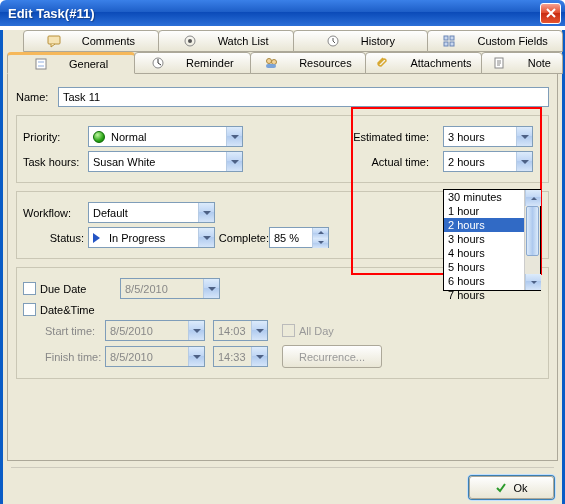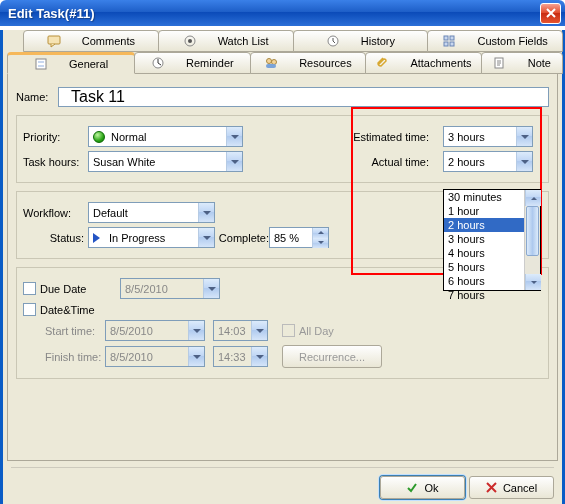--- a/index.html
+++ b/index.html
@@ -82,22 +82,22 @@
   .panel {
     border:1px solid #cac7b5;
     background:#ecead9;
     padding:6px 6px;
     margin:8px 0;
   }
   .txt {
     border:1px solid #7f9db9;
     background:#fff;
     height:20px;
-    padding:2px 12px;
-    font-size:16px;
+    padding:2px 4px;
+    font-size:11px;
     font-family:inherit;
   }
   .combo {
     position:relative;
     display:flex;
     align-items:center;
     border:1px solid #7f9db9;
     background:#fff;
     height:21px;
     padding:0 0 0 4px;
@@ -468,20 +468,14 @@
 
   </div>
 
   <div class="bottom-btns">
     <div class="btn default">
       <svg width="12" height="12" viewBox="0 0 12 12">
           <path d="M2 6 L5 9 L10 2" stroke="#2b9a2b" stroke-width="2" fill="none"></path>
         </svg>
       <span>Ok</span>
     </div>
-    <div class="btn">
-      <svg width="11" height="11" viewBox="0 0 11 11">
-          <path d="M1 1 L10 10 M10 1 L1 10" stroke="#cc2b2b" stroke-width="2"></path>
-        </svg>
-      <span>Cancel</span>
-    </div>
   </div>
 </div>
 
 </body></html>

